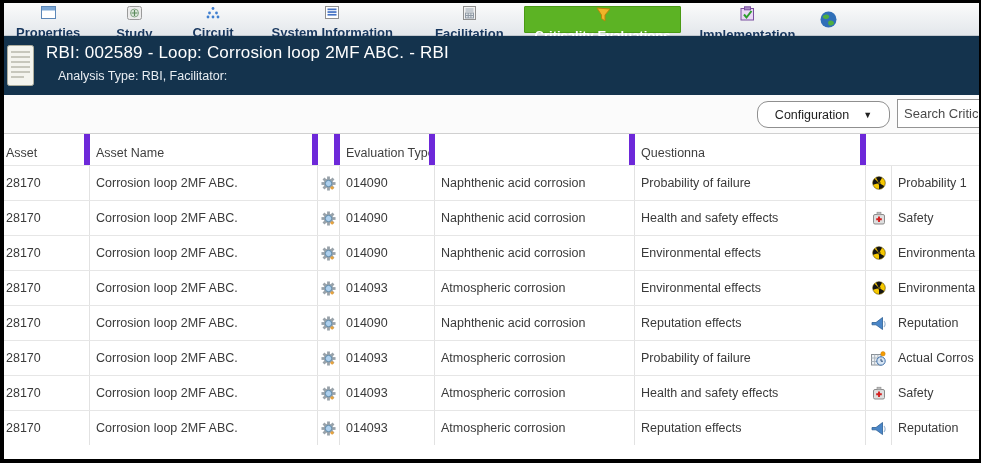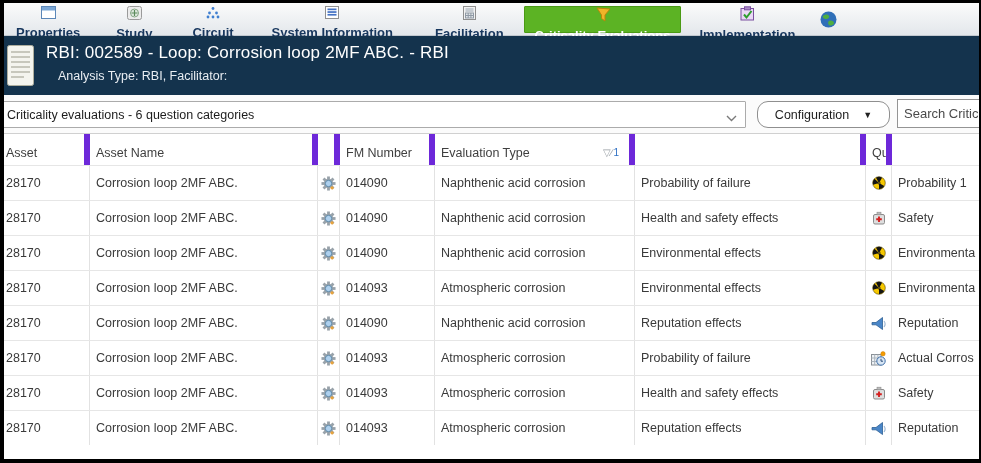--- a/index.html
+++ b/index.html
@@ -153,39 +153,32 @@
           <rect x="0.5" y="0.5" width="26" height="40" rx="2" fill="#f4f4ee" stroke="#aeae9e"></rect>
           <g stroke="#9a9a8a">
             <path d="M4 7h19M4 12h19M4 17h19M4 22h19M4 27h19M4 32h13"></path>
           </g>
         </svg></span>
     <div class="title">RBI: 002589 - Loop: Corrosion loop 2MF ABC. - RBI</div>
     <div class="subtitle">Analysis Type: RBI, Facilitator:</div>
   </div>
 
   <div class="toolbar">
-    <div class="combo">
-      <span>Criticality evaluations - 6 question categories</span>
-      <span class="chev"><svg width="11" height="7">
-            <path d="M1 1l4.5 4.5L10 1" fill="none" stroke="#7a7a7a" stroke-width="1.4"></path>
-          </svg></span>
-    </div>
     <div class="config-btn">
       <span>Configuration</span>
       <span class="caret">▼</span>
     </div>
     <input class="search" type="text" placeholder="Search Critica" style="">
   </div>
 
   <div class="grid">
     <div class="thead">
       <div class="c">Asset</div>
       <div class="c">Asset Name</div>
       <div class="c"></div>
-      <div class="c">FM Number</div>
       <div class="c">
         <span>Evaluation Type</span>
         <span class="filt">
           <span>▽∕</span>
           <span class="n">1</span>
         </span>
       </div>
       <div class="c"></div>
       <div class="c">Questionna</div>
     </div>

